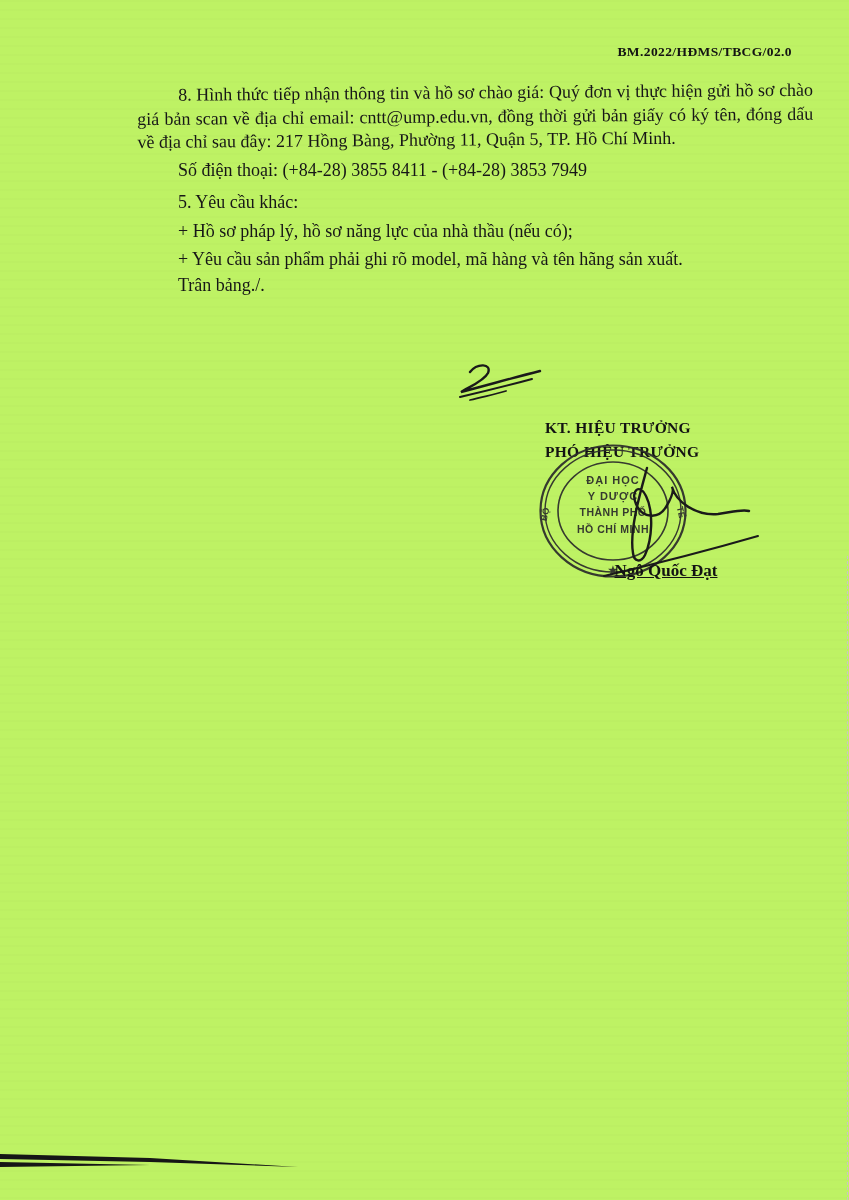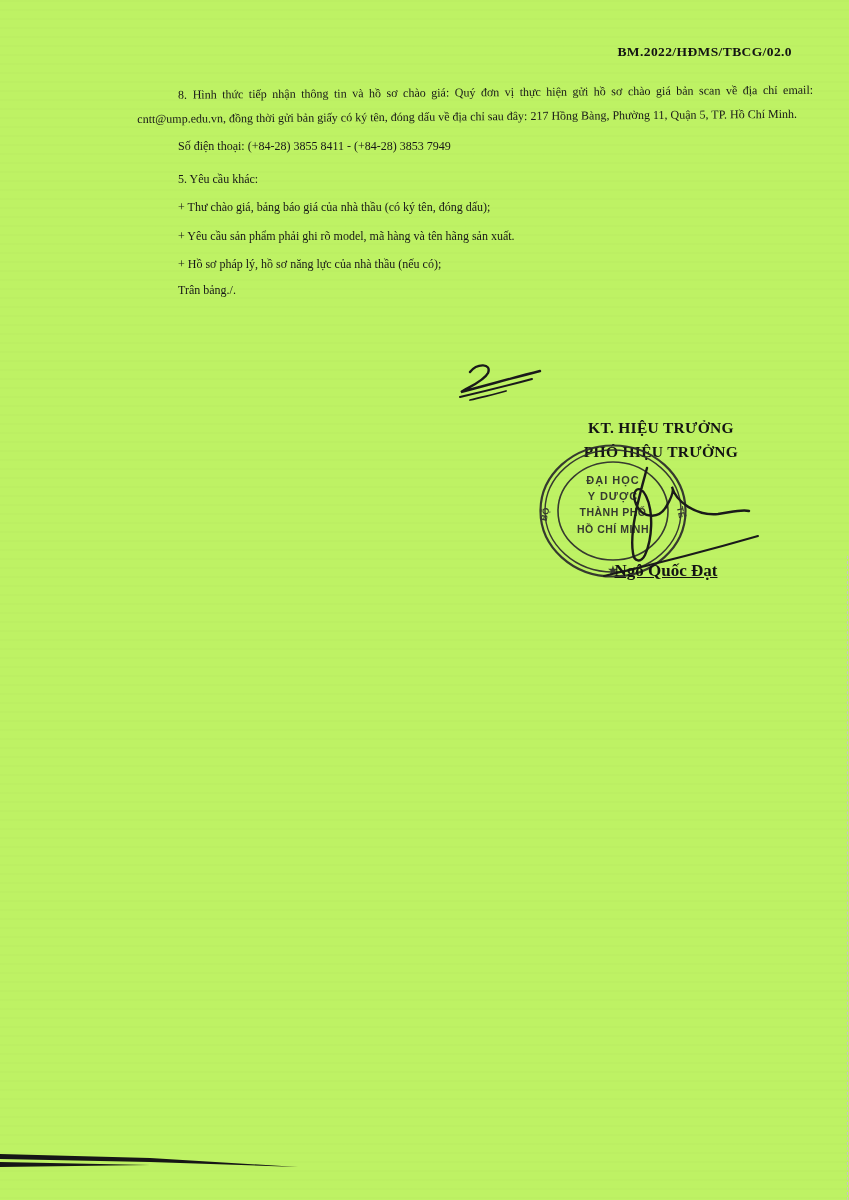--- a/index.html
+++ b/index.html
@@ -19,40 +19,40 @@
     background:repeating-linear-gradient(
       180deg, rgba(0,0,0,0.012) 0 2px, rgba(0,0,0,0) 2px 9px);
   }
   .form-code{
     position:absolute;top:44px;right:57px;
     font-weight:bold;font-size:13.5px;letter-spacing:.4px;
     color:#131313;
   }
   .body-block{
     position:absolute;left:137px;top:84px;width:676px;
-    font-size:12px;line-height:23.5px;
+    font-size:18px;line-height:23.5px;
   }
   .body-block p{margin:0;text-indent:41px;}
   .p-item8{text-align:justify;transform:rotate(-0.45deg);transform-origin:left top;}
   .p-phone{margin-top:4px !important;}
   .p-item9{margin-top:9px !important;}
   .p-intro{margin-top:8px !important;}
   .p-bullet{margin-top:5px !important;}
   .p-bullet4{margin-top:5px !important;text-align:justify;}
   .p-closing{margin-top:2px !important;}
   .recipients{
     position:absolute;left:142px;top:410px;font-size:13.5px;line-height:19px;
   }
   .recipients .r-title{
     font-weight:bold;font-style:italic;font-size:15px;margin:0 0 3px 0;
   }
   .recipients .r-item{margin:0;}
   .sig-titles{
     position:absolute;left:545px;top:416px;width:232px;
-    text-align:center;font-weight:bold;font-size:15.5px;line-height:24px;
+    text-align:left;font-weight:bold;font-size:15.5px;line-height:24px;
     letter-spacing:.3px;color:#131313;
   }
   .signer-name{
     position:absolute;left:590px;top:561px;width:152px;
     text-align:center;font-weight:bold;font-size:17px;color:#131313;text-decoration:underline;
   }
   .stamp-svg{position:absolute;left:537px;top:443px;opacity:.92;}
   .stamp-svg text{
     font-family:"Liberation Sans", sans-serif;font-weight:bold;
   }
@@ -68,23 +68,22 @@
 <body>
 
 <div class="page">
 
   <div class="form-code">BM.2022/HĐMS/TBCG/02.0</div>
 
   <div class="body-block">
     <p class="p-item8">8. Hình thức tiếp nhận thông tin và hồ sơ chào giá: Quý đơn vị thực hiện gửi hồ sơ chào giá bản scan về địa chỉ email: cntt@ump.edu.vn, đồng thời gửi bản giấy có ký tên, đóng dấu về địa chỉ sau đây: 217 Hồng Bàng, Phường 11, Quận 5, TP. Hồ Chí Minh.</p>
     <p class="p-phone">Số điện thoại:  (+84-28) 3855 8411 - (+84-28) 3853 7949</p>
     <p class="p-item9">5. Yêu cầu khác:</p>
-    <p class="p-bullet">+ Thư chào giá, bảng báo giá của nhà thầu (có ký tên, đóng dấu);</p>
+    <p class="p-bullet">+ Hồ sơ pháp lý, hồ sơ năng lực của nhà thầu (nếu có);</p>
     <p class="p-bullet">+ Yêu cầu sản phẩm phải ghi rõ model, mã hàng và tên hãng sản xuất.</p>
-    <p class="p-bullet">+ Hồ sơ pháp lý, hồ sơ năng lực của nhà thầu (nếu có);</p>
     <p class="p-closing">Trân bảng./.</p>
   </div>
 
 
   <div class="sig-titles">
     <div>KT. HIỆU TRƯỞNG</div>
     <div>PHÓ HIỆU TRƯỞNG</div>
   </div>
 
   <svg class="stamp-svg" width="152" height="138" viewBox="0 0 152 138">

